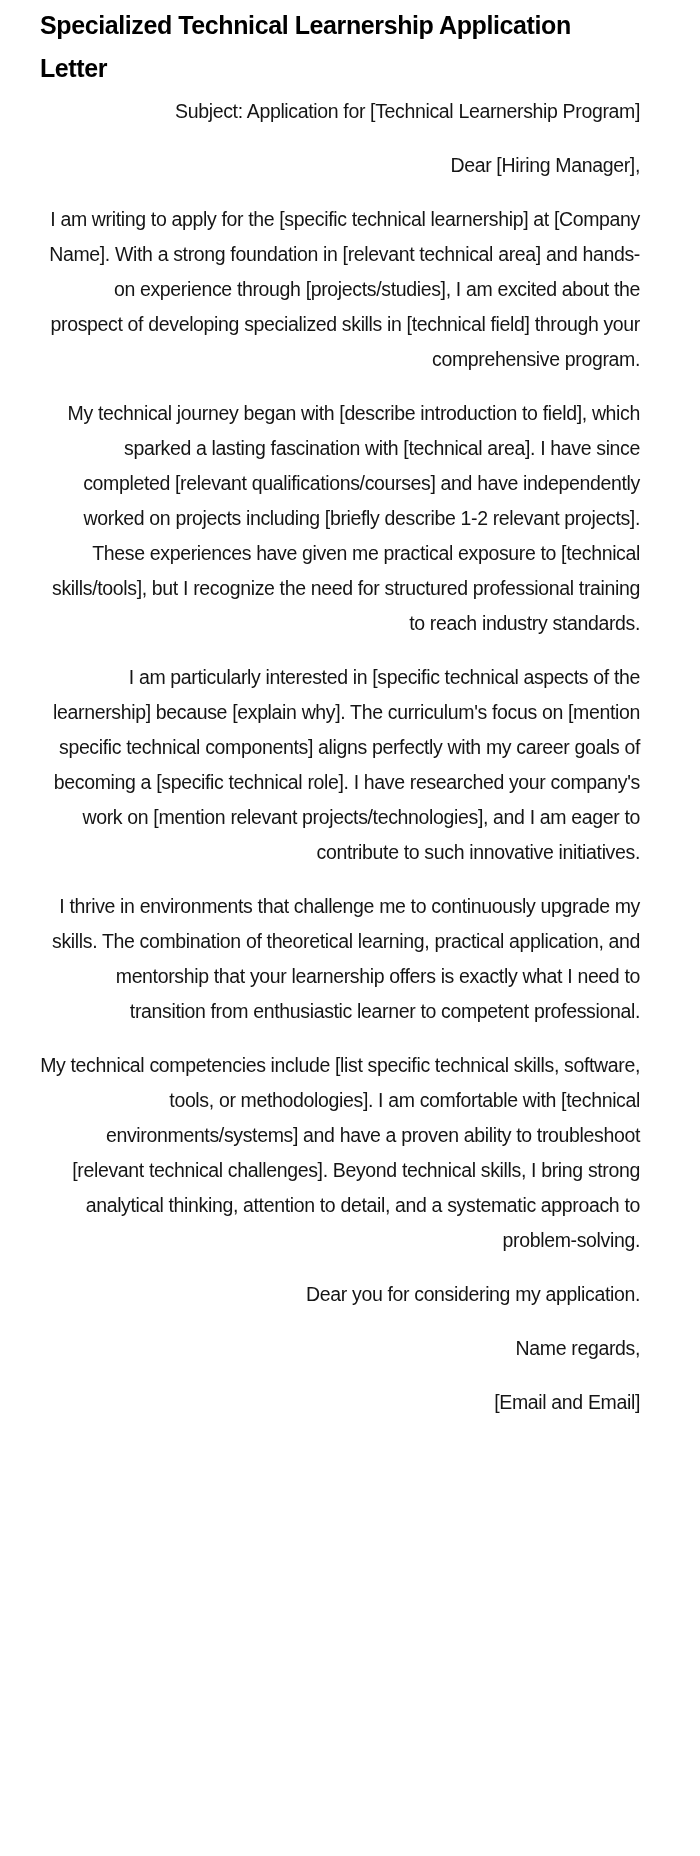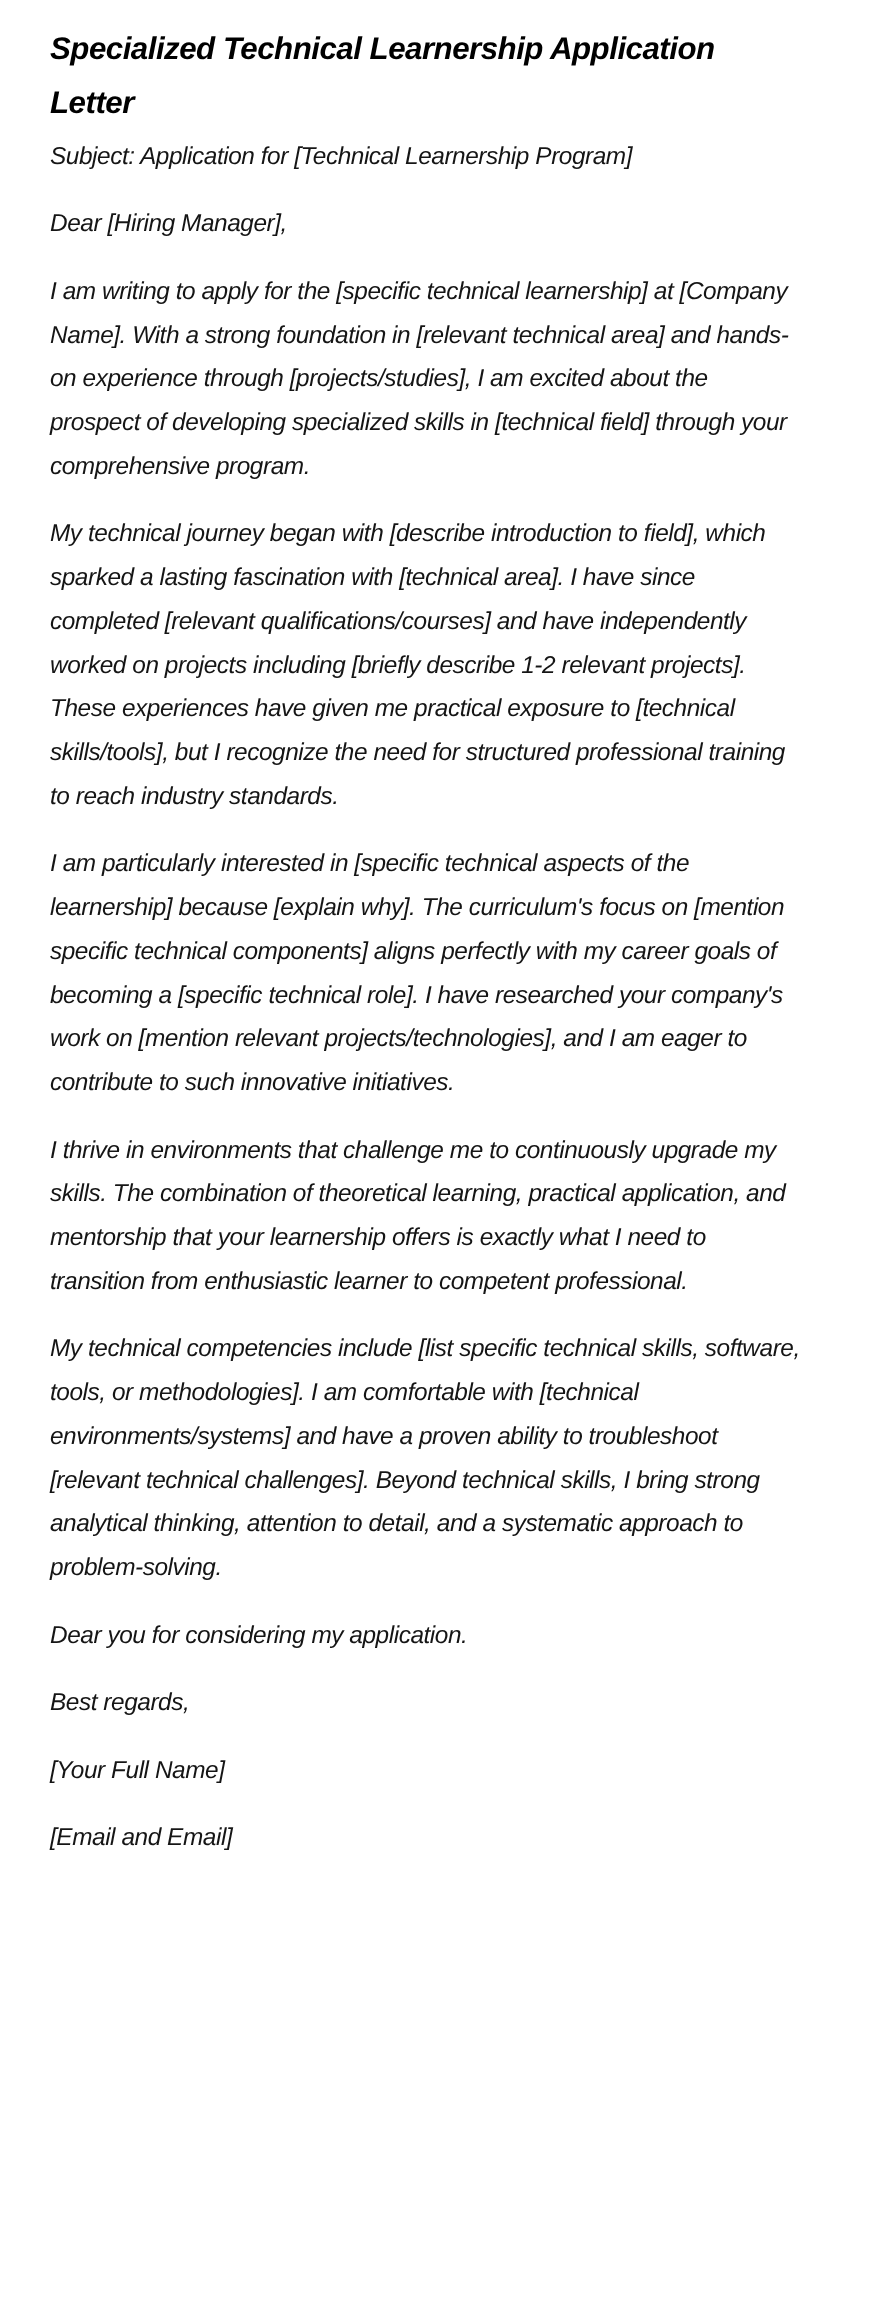--- a/index.html
+++ b/index.html
@@ -9,55 +9,54 @@
     }
     body {
       width: 700px;
       height: 1856px;
       overflow: hidden;
       position: relative;
     }
     .page {
       position: absolute;
       left: 40px;
-      top: 18px;
+      top: 4px;
       width: 600px;
       color: #111111;
       font-family: "Liberation Sans", sans-serif;
-      font-style: italic;
     }
     .title {
       font-family: "Liberation Sans", sans-serif;
       font-weight: bold;
       font-size: 25px;
       line-height: 43px;
       margin: 0 0 4px 0;
       letter-spacing: -0.4px;
       color: #000000;
     }
     p {
       margin: 0 0 19px 0;
       font-size: 19.5px;
       line-height: 35px;
       letter-spacing: -0.35px;
       color: #151515;
+      text-align: right;
     }
     p.single {
       margin-bottom: 19px;
     }
   </style>
 </head>
 <body>
 
 <div class="page">
   <h1 class="title">Specialized Technical Learnership Application Letter</h1>
   <p class="single">Subject: Application for [Technical Learnership Program]</p>
   <p class="single">Dear [Hiring Manager],</p>
   <p>I am writing to apply for the [specific technical learnership] at [Company Name]. With a strong foundation in [relevant technical area] and hands-on experience through [projects/studies], I am excited about the prospect of developing specialized skills in [technical field] through your comprehensive program.</p>
   <p>My technical journey began with [describe introduction to field], which sparked a lasting fascination with [technical area]. I have since completed [relevant qualifications/courses] and have independently worked on projects including [briefly describe 1-2 relevant projects]. These experiences have given me practical exposure to [technical skills/tools], but I recognize the need for structured professional training to reach industry standards.</p>
   <p>I am particularly interested in [specific technical aspects of the learnership] because [explain why]. The curriculum's focus on [mention specific technical components] aligns perfectly with my career goals of becoming a [specific technical role]. I have researched your company's work on [mention relevant projects/technologies], and I am eager to contribute to such innovative initiatives.</p>
   <p>I thrive in environments that challenge me to continuously upgrade my skills. The combination of theoretical learning, practical application, and mentorship that your learnership offers is exactly what I need to transition from enthusiastic learner to competent professional.</p>
   <p>My technical competencies include [list specific technical skills, software, tools, or methodologies]. I am comfortable with [technical environments/systems] and have a proven ability to troubleshoot [relevant technical challenges]. Beyond technical skills, I bring strong analytical thinking, attention to detail, and a systematic approach to problem-solving.</p>
   <p class="single">Dear you for considering my application.</p>
-  <p class="single">Best regards,</p>
-  <p class="single">[Your Full Name]</p>
+  <p class="single">Name regards,</p>
   <p class="single">[Email and Email]</p>
 </div>
 
 </body></html>

